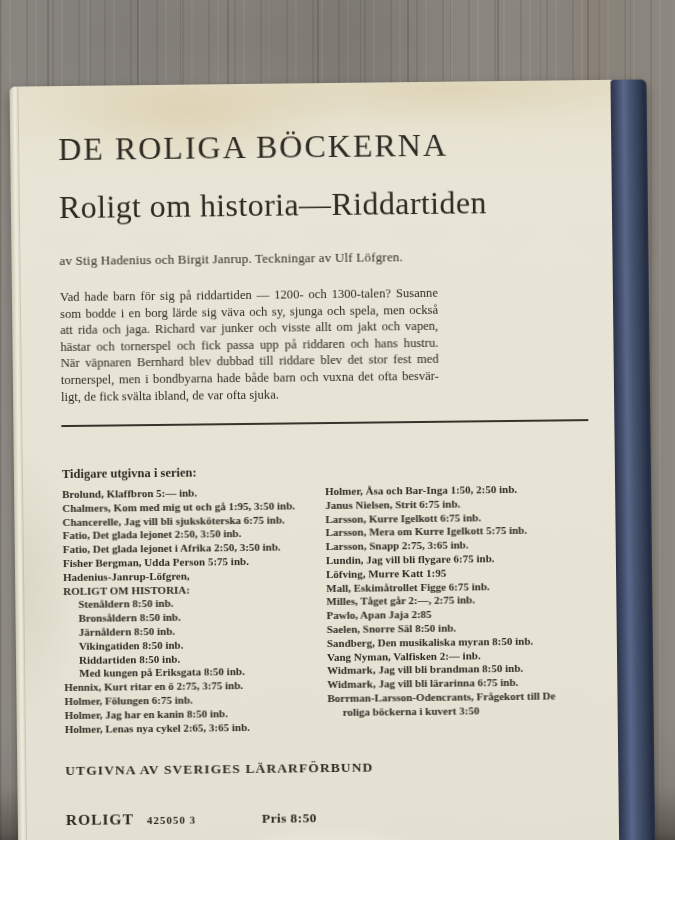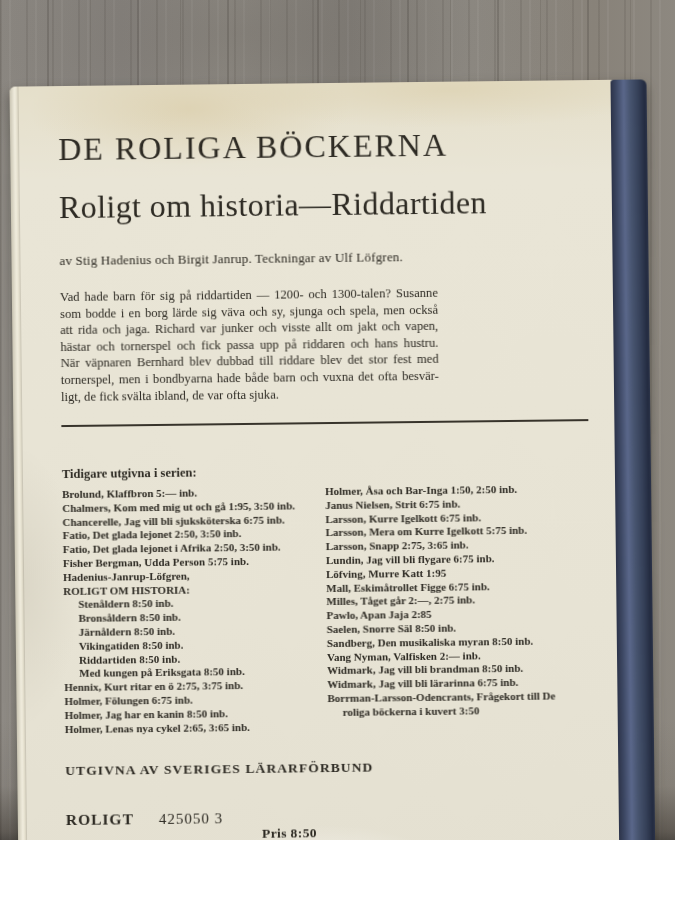--- a/index.html
+++ b/index.html
@@ -72,22 +72,22 @@
   .col .list-line{line-height:13.8px;white-space:nowrap;}
   .col .indent{padding-left:15px;}
   .col-left{left:48px;width:262px;}
   .col-right{left:311px;width:285px;}
   .publisher{
     position:absolute;left:48px;top:677px;
     font-size:13.5px;font-weight:700;letter-spacing:1.1px;white-space:nowrap;
   }
   .imprint-row{position:absolute;left:48px;top:725px;width:420px;height:24px;}
   .imprint-name{font-size:15.5px;font-weight:700;letter-spacing:1px;}
-  .imprint-code{font-size:15px;font-weight:400;letter-spacing:1px;margin-left:21px;}
-  .price{position:absolute;left:196px;top:17px;font-size:13.5px;font-weight:700;letter-spacing:0.4px;}
+  .imprint-code{font-size:11px;font-weight:700;letter-spacing:1px;margin-left:9px;}
+  .price{position:absolute;left:196px;top:2px;font-size:13.5px;font-weight:700;letter-spacing:0.4px;}
 </style>
 </head>
 <body>
 
 <div class="photo">
   <div class="wood-bottom-shade"></div>
 
   <div class="book">
     <div class="cover">
       <div class="cover-edge"></div>

